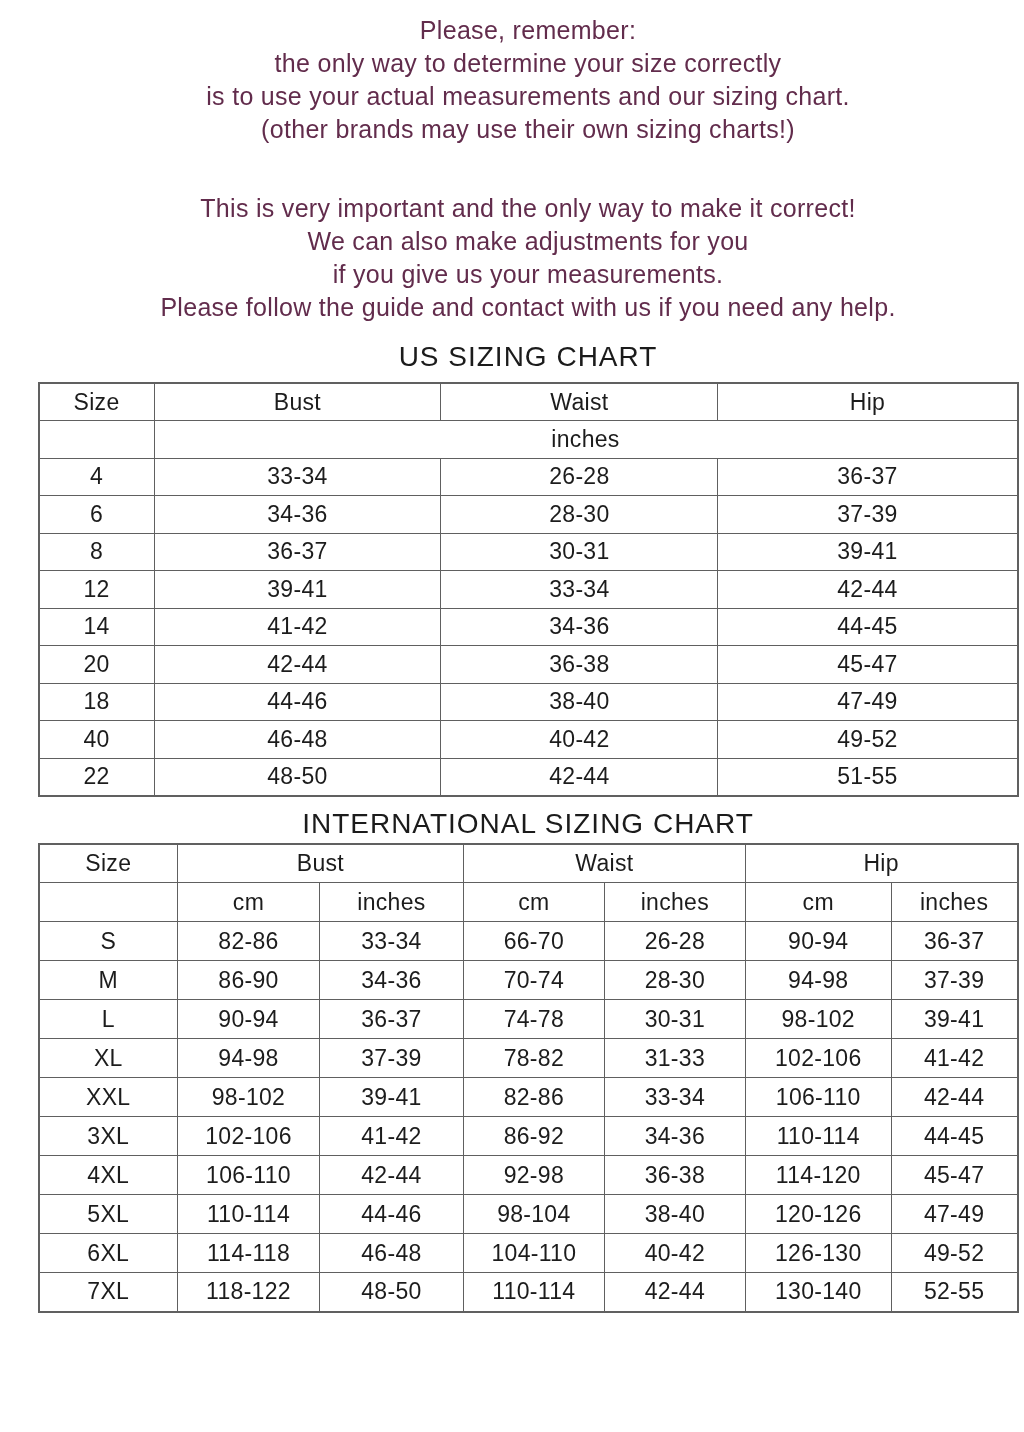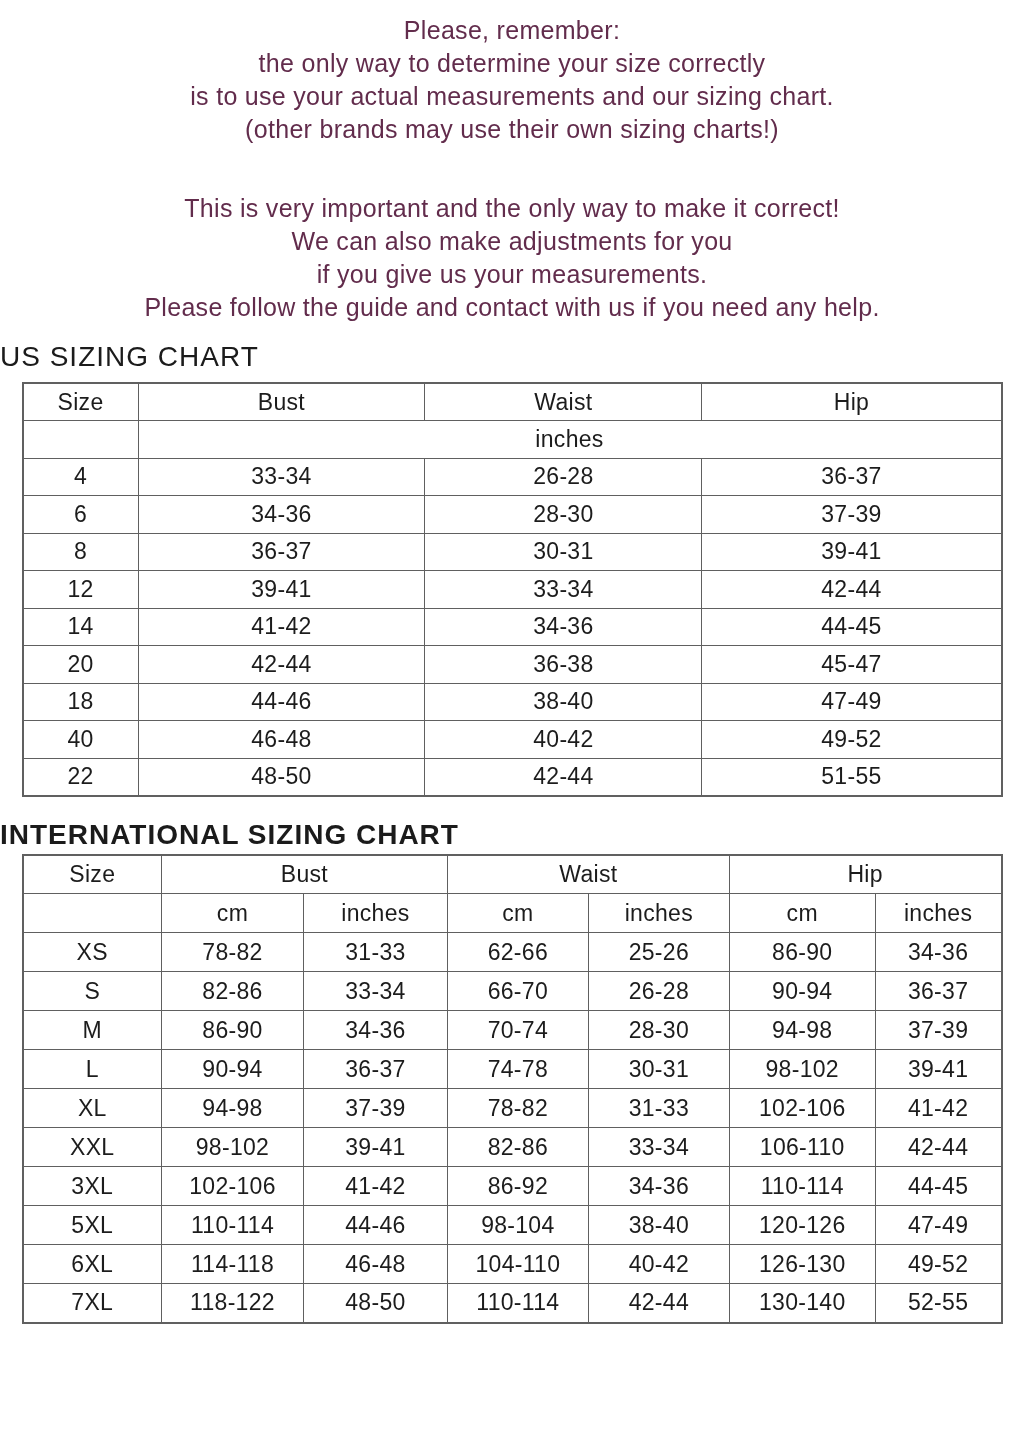--- a/index.html
+++ b/index.html
@@ -11,39 +11,40 @@
   *{margin:0;padding:0;box-sizing:border-box;}
   html,body{background:var(--page-bg);}
   body{
     width:1024px;
     height:1432px;
     font-family:"Liberation Sans", sans-serif;
     font-weight:300;
     color:var(--table-text);
     overflow:hidden;
   }
-  .page{width:1024px;height:1432px;position:relative;}
+  .page{width:1024px;height:1432px;position:relative;padding-left:32px;}
   .intro{
     padding-top:14px;
     text-align:center;
     color:var(--intro-text);
     font-size:25px;
     line-height:33px;
     letter-spacing:0.3px;
   }
   .intro-p + .intro-p{margin-top:46px;}
   .chart-title{
+    text-align:center;
     font-size:28px;
     font-weight:300;
     letter-spacing:1px;
     color:#1b1b1b;
     line-height:30px;
   }
   .chart-title.us{margin-top:18px;margin-bottom:10px;}
-  .chart-title.intl{margin-top:23px;margin-bottom:4px;font-weight:bold;}
+  .chart-title.intl{margin-top:12px;margin-bottom:4px;}
   table.chart{
     margin:0 auto;
     border-collapse:collapse;
     table-layout:fixed;
     width:981px;
     font-size:23px;
     color:var(--table-text);
     border-radius:24px;
   }
   table.chart th, table.chart td{
@@ -172,29 +173,20 @@
         <td>cm</td>
         <td>inches</td>
         <td>cm</td>
         <td>inches</td>
         <td>cm</td>
         <td>inches</td>
       </tr>
     </thead>
     <tbody>
         <tr>
-          <td>XS</td>
-          <td>78-82</td>
-          <td>31-33</td>
-          <td>62-66</td>
-          <td>25-26</td>
-          <td>86-90</td>
-          <td>34-36</td>
-        </tr>
-        <tr>
           <td>S</td>
           <td>82-86</td>
           <td>33-34</td>
           <td>66-70</td>
           <td>26-28</td>
           <td>90-94</td>
           <td>36-37</td>
         </tr>
         <tr>
           <td>M</td>
@@ -235,20 +227,29 @@
         <tr>
           <td>3XL</td>
           <td>102-106</td>
           <td>41-42</td>
           <td>86-92</td>
           <td>34-36</td>
           <td>110-114</td>
           <td>44-45</td>
         </tr>
         <tr>
+          <td>4XL</td>
+          <td>106-110</td>
+          <td>42-44</td>
+          <td>92-98</td>
+          <td>36-38</td>
+          <td>114-120</td>
+          <td>45-47</td>
+        </tr>
+        <tr>
           <td>5XL</td>
           <td>110-114</td>
           <td>44-46</td>
           <td>98-104</td>
           <td>38-40</td>
           <td>120-126</td>
           <td>47-49</td>
         </tr>
         <tr>
           <td>6XL</td>

